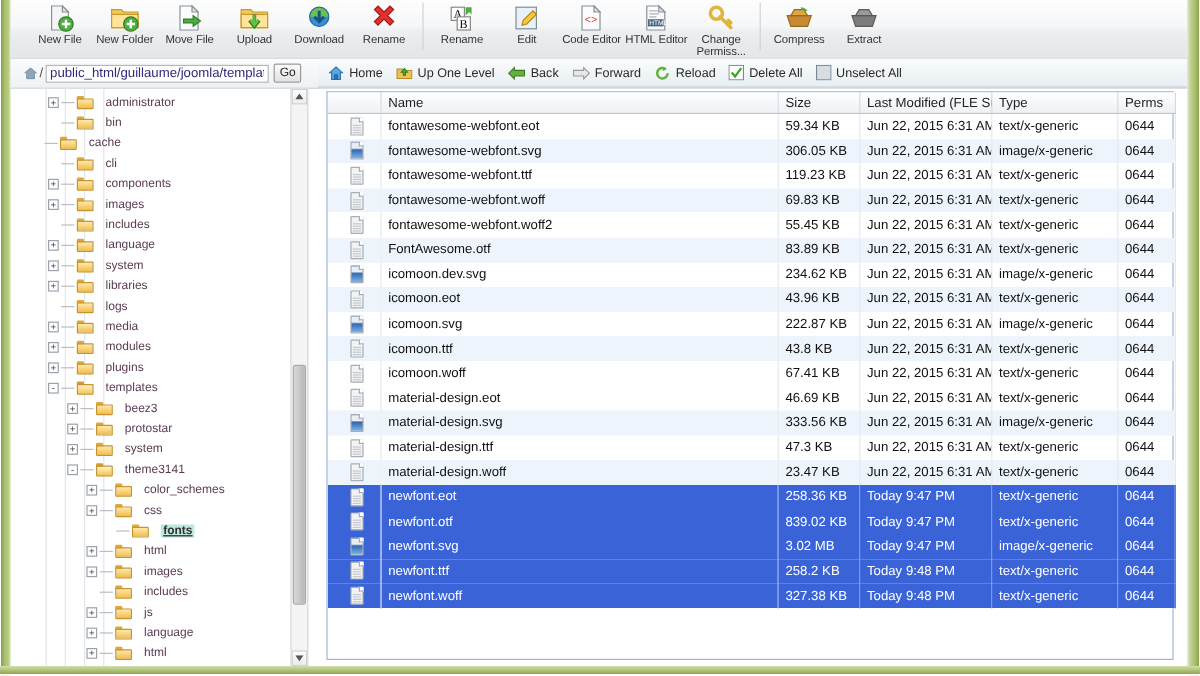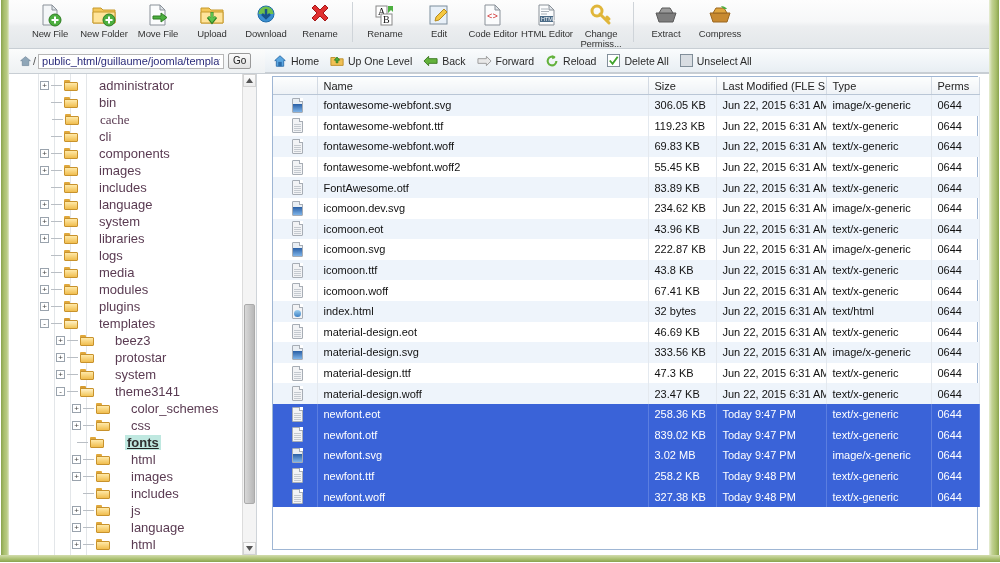--- a/index.html
+++ b/index.html
@@ -77,21 +77,21 @@
   }
   .tree-guides{position:absolute;left:0;top:0;height:481px;width:246px;}
   .tree-guides i{position:absolute;top:0;height:481px;width:1px;background:#e3e6e9;}
   .tree{position:absolute;left:0;top:0;width:232px;padding-top:3px;}
   .tnode{display:flex;align-items:center;height:17px;white-space:nowrap;}
   .tw{width:9px;height:9px;border:1px solid #9aa3ad;background:#fff;
     font-size:8px;line-height:7px;text-align:center;color:#444;margin-right:2px;
     font-family:"Liberation Sans",sans-serif;box-sizing:border-box;}
   .tw.empty{border:none;background:none;}
   .tstub{width:11px;height:1px;}
-  .tlabel{font-size:13px;color:#5a3b52;margin-left:21px;}
+  .tlabel{font-size:10px;color:#5a3b52;margin-left:10px;}
   .tnode.sel .tlabel{background:#bfe8e0;font-weight:bold;color:#303030;padding:0 2px;}
   .folder{width:14px;height:11px;position:relative;flex:none;}
   .folder .tab{position:absolute;left:0;top:0;width:6px;height:3px;background:#e0a83c;border-radius:1px 1px 0 0;}
   .folder .body{position:absolute;left:0;top:2px;width:14px;height:9px;border-radius:1px;
     background:linear-gradient(to bottom,#ffe9a8,#f0bd4e);border:1px solid #c8922c;box-sizing:border-box;}
   .folder.open .body{background:linear-gradient(to bottom,#fff2c8,#f2c659);}
   .folder.open .tab{background:#d79c30;}
 
   
   .tree-sb{position:absolute;right:0;top:0;width:13px;height:481px;background:#f4f4f4;border-left:1px solid #dcdcdc;}
@@ -271,36 +271,36 @@
       </div>
       <div class="lbl">Change Permiss...</div>
     </div>
 
 
     <div class="tb-sep"></div>
 
     <div class="tb-item">
       <div class="ic">
         <svg width="24" height="24" viewBox="0 0 24 24">
-          <path d="M2 10h20l-3 9H5z" fill="#7d7d7d" stroke="#5a5a5a"></path>
-          <path d="M5 10l3-5h8l3 5z" fill="#9a9a9a" stroke="#5a5a5a"></path>
-        </svg>
-      </div>
-      <div class="lbl">Extract</div>
-    </div>
-
-    <div class="tb-item">
-      <div class="ic">
-        <svg width="24" height="24" viewBox="0 0 24 24">
           <path d="M2 10h20l-3 9H5z" fill="#c88a30" stroke="#9a6720"></path>
           <path d="M5 10l3-5h8l3 5z" fill="#e0a63f" stroke="#9a6720"></path>
           <path d="M13 3c4 0 6 3 6 3s-4 1-6-3z" fill="#4caf3f"></path>
         </svg>
       </div>
       <div class="lbl">Compress</div>
+    </div>
+
+    <div class="tb-item">
+      <div class="ic">
+        <svg width="24" height="24" viewBox="0 0 24 24">
+          <path d="M2 10h20l-3 9H5z" fill="#7d7d7d" stroke="#5a5a5a"></path>
+          <path d="M5 10l3-5h8l3 5z" fill="#9a9a9a" stroke="#5a5a5a"></path>
+        </svg>
+      </div>
+      <div class="lbl">Extract</div>
     </div>
   </div>
 
   <div class="pathbar">
     <div class="left">
       <span style="display:inline-flex;align-items:center;margin-right:1px;">
         <svg width="13" height="13" viewBox="0 0 16 16">
           <path d="M8 2l6 5h-2v6H4V7H2z" fill="#8fa6b8" stroke="#6b8296" stroke-width="0.8"></path>
         </svg>
       </span>
@@ -392,21 +392,21 @@
         </div>
         <div class="tnode" style="padding-left: 30px;">
           <span class="tw empty"></span>
           <span class="tstub" style="background: rgb(185, 190, 196); margin-right: 2px;"></span>
           <span class="folder">
             <span class="tab"></span>
             <span class="body"></span>
           </span>
           <span class="tlabel">bin</span>
         </div>
-        <div class="tnode" style="padding-left: 31px; font-family: Liberation Serif, serif;">
+        <div class="tnode" style="padding-left: 16px;">
           <span class="tw empty"></span>
           <span class="tstub" style="background: rgb(185, 190, 196); margin-right: 2px;"></span>
           <span class="folder">
             <span class="tab"></span>
             <span class="body"></span>
           </span>
           <span class="tlabel">cache</span>
         </div>
         <div class="tnode" style="padding-left: 30px;">
           <span class="tw empty"></span>
@@ -563,21 +563,21 @@
         </div>
         <div class="tnode" style="padding-left: 62px;">
           <span class="tw">+</span>
           <span class="tstub" style="background: rgb(185, 190, 196); margin-right: 2px;"></span>
           <span class="folder">
             <span class="tab"></span>
             <span class="body"></span>
           </span>
           <span class="tlabel">css</span>
         </div>
-        <div class="tnode sel" style="padding-left: 56px; text-decoration: underline;">
+        <div class="tnode sel" style="padding-left: 76px; text-decoration: underline;">
           <span class="tw empty"></span>
           <span class="tstub" style="background: rgb(185, 190, 196); margin-right: 2px;"></span>
           <span class="folder">
             <span class="tab"></span>
             <span class="body"></span>
           </span>
           <span class="tlabel">fonts</span>
         </div>
         <div class="tnode" style="padding-left: 62px;">
           <span class="tw">+</span>
@@ -664,20 +664,28 @@
           <tr>
             <th></th>
             <th>Name</th>
             <th>Size</th>
             <th>Last Modified (FLE Summ</th>
             <th>Type</th>
             <th>Perms</th>
           </tr>
         </thead>
         <tbody id="file-rows">
+            <tr class="">
+              <td class="c-icon"><span class="fileicon"><span class="pg"></span><span class="fold"></span><span class="ln" style="top:6px"></span><span class="ln" style="top:8px"></span><span class="ln" style="top:10px"></span><span class="ln" style="top:12px"></span></span></td>
+              <td>fontawesome-webfont.eot</td>
+              <td>59.34 KB</td>
+              <td>Jun 22, 2015 6:31 AM</td>
+              <td>text/x-generic</td>
+              <td>0644</td>
+            </tr>
             <tr class="alt">
               <td class="c-icon"><span class="fileicon img"><span class="pg"></span><span class="fold"></span></span></td>
               <td>fontawesome-webfont.svg</td>
               <td>306.05 KB</td>
               <td>Jun 22, 2015 6:31 AM</td>
               <td>image/x-generic</td>
               <td>0644</td>
             </tr>
             <tr class="">
               <td class="c-icon"><span class="fileicon"><span class="pg"></span><span class="fold"></span><span class="ln" style="top:6px"></span><span class="ln" style="top:8px"></span><span class="ln" style="top:10px"></span><span class="ln" style="top:12px"></span></span></td>
@@ -742,28 +750,20 @@
               <td>Jun 22, 2015 6:31 AM</td>
               <td>text/x-generic</td>
               <td>0644</td>
             </tr>
             <tr class="">
               <td class="c-icon"><span class="fileicon"><span class="pg"></span><span class="fold"></span><span class="ln" style="top:6px"></span><span class="ln" style="top:8px"></span><span class="ln" style="top:10px"></span><span class="ln" style="top:12px"></span></span></td>
               <td>icomoon.woff</td>
               <td>67.41 KB</td>
               <td>Jun 22, 2015 6:31 AM</td>
               <td>text/x-generic</td>
-              <td>0644</td>
-            </tr>
-            <tr class="alt">
-              <td class="c-icon"><span class="fileicon html"><span class="pg"></span><span class="fold"></span><span class="globe"></span></span></td>
-              <td>index.html</td>
-              <td>32 bytes</td>
-              <td>Jun 22, 2015 6:31 AM</td>
-              <td>text/html</td>
               <td>0644</td>
             </tr>
             <tr class="">
               <td class="c-icon"><span class="fileicon"><span class="pg"></span><span class="fold"></span><span class="ln" style="top:6px"></span><span class="ln" style="top:8px"></span><span class="ln" style="top:10px"></span><span class="ln" style="top:12px"></span></span></td>
               <td>material-design.eot</td>
               <td>46.69 KB</td>
               <td>Jun 22, 2015 6:31 AM</td>
               <td>text/x-generic</td>
               <td>0644</td>
             </tr>

